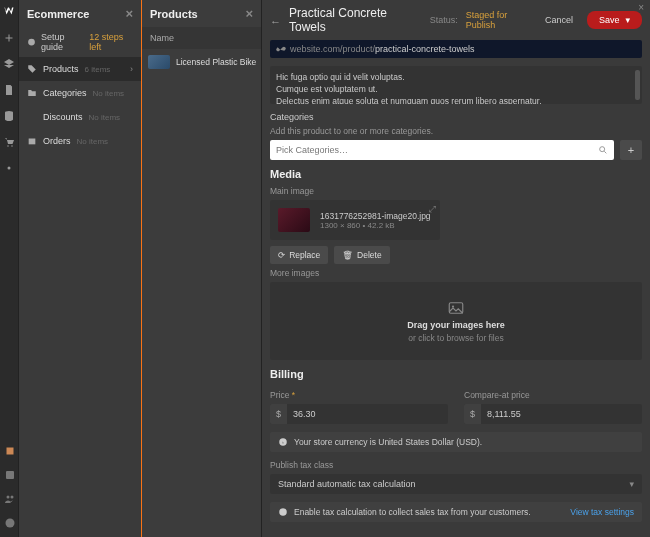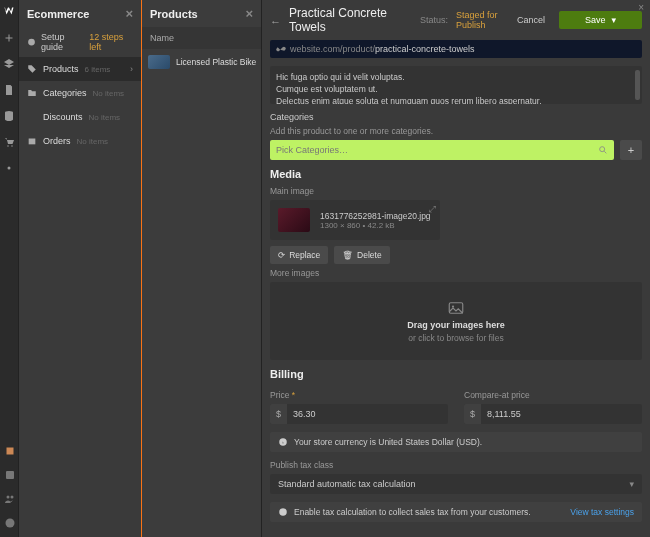--- a/index.html
+++ b/index.html
@@ -34,31 +34,31 @@
 .th-cyan{background:linear-gradient(135deg,#70b8d0,#3a7a95)}
 .prow span{overflow:hidden;text-overflow:ellipsis;white-space:nowrap}
 .main{flex:1;background:#3a3a3a;display:flex;flex-direction:column;overflow:hidden;position:relative}
 .topbar{display:flex;align-items:center;padding:6px 8px;gap:8px;background:#3a3a3a}
 .back{color:#aaa;cursor:pointer}
 .title{font-size:12px;color:#eee;font-weight:500}
 .topbar .right{margin-left:auto;display:flex;align-items:center;gap:8px;font-size:9px}
 .status-lbl{color:#888}
 .status-val{color:#d8a03c}
 .btn-cancel{color:#ccc;cursor:pointer;padding:4px 6px}
-.btn-save{background:#4d7c0f;color:#fff;padding:4px 26px;border-radius:2px;cursor:pointer;display:flex;align-items:center;gap:6px}
+.btn-save{background:#b91c1c;color:#fff;padding:4px 12px;border-radius:8px;cursor:pointer;display:flex;align-items:center;gap:6px}
 .content{flex:1;overflow-y:auto;padding:0 8px 8px 8px}
 .content::-webkit-scrollbar{width:6px}.content::-webkit-scrollbar-thumb{background:#555}
 .slug{display:flex;align-items:center;background:#0f172a;border-radius:2px;padding:4px 6px;font-size:9px;color:#888;margin-bottom:8px}
 .slug .val{color:#ccc}
 .sect-lbl{font-size:9px;color:#ccc;margin:6px 0 4px}
 .desc{background:#333;border-radius:2px;padding:6px;font-size:8.5px;color:#ccc;line-height:1.4;position:relative;height:38px;overflow:hidden}
 .desc .bar{position:absolute;right:2px;top:4px;bottom:4px;width:5px;background:#555;border-radius:2px}
 .sub-lbl{font-size:8.5px;color:#999;margin:4px 0}
 .cat-in{display:flex;gap:6px;margin-bottom:8px}
-.cat-field{flex:1;background:#bef264;border-radius:2px;padding:5px 6px;font-size:9px;color:#777;display:flex;align-items:center}
+.cat-field{flex:1;background:#ffffff;border-radius:2px;padding:5px 6px;font-size:9px;color:#777;display:flex;align-items:center}
 .cat-field svg{margin-left:auto;width:10px;height:10px;fill:#888}
 .addbtn{width:22px;background:#4a4a4a;border-radius:2px;display:flex;align-items:center;justify-content:center;color:#ccc;cursor:pointer}
 .sect-h{font-size:11px;font-weight:600;color:#eee;margin:8px 0 6px}
 .img-card{background:#333;border-radius:2px;padding:8px;display:flex;gap:10px;align-items:center;width:170px;position:relative}
 .img-card .pop{position:absolute;top:4px;right:4px;color:#888;font-size:9px}
 .img-thumb{width:32px;height:24px;background:linear-gradient(135deg,#5a1a2a,#2a0a15);border-radius:2px}
 .img-meta{font-size:8.5px;color:#ccc}
 .img-dim{color:#888;font-size:8px}
 .img-acts{display:flex;gap:6px;margin-top:6px}
 .sbtn{background:#4a4a4a;padding:4px 8px;border-radius:2px;font-size:8.5px;color:#ddd;cursor:pointer;display:flex;align-items:center;gap:4px}

